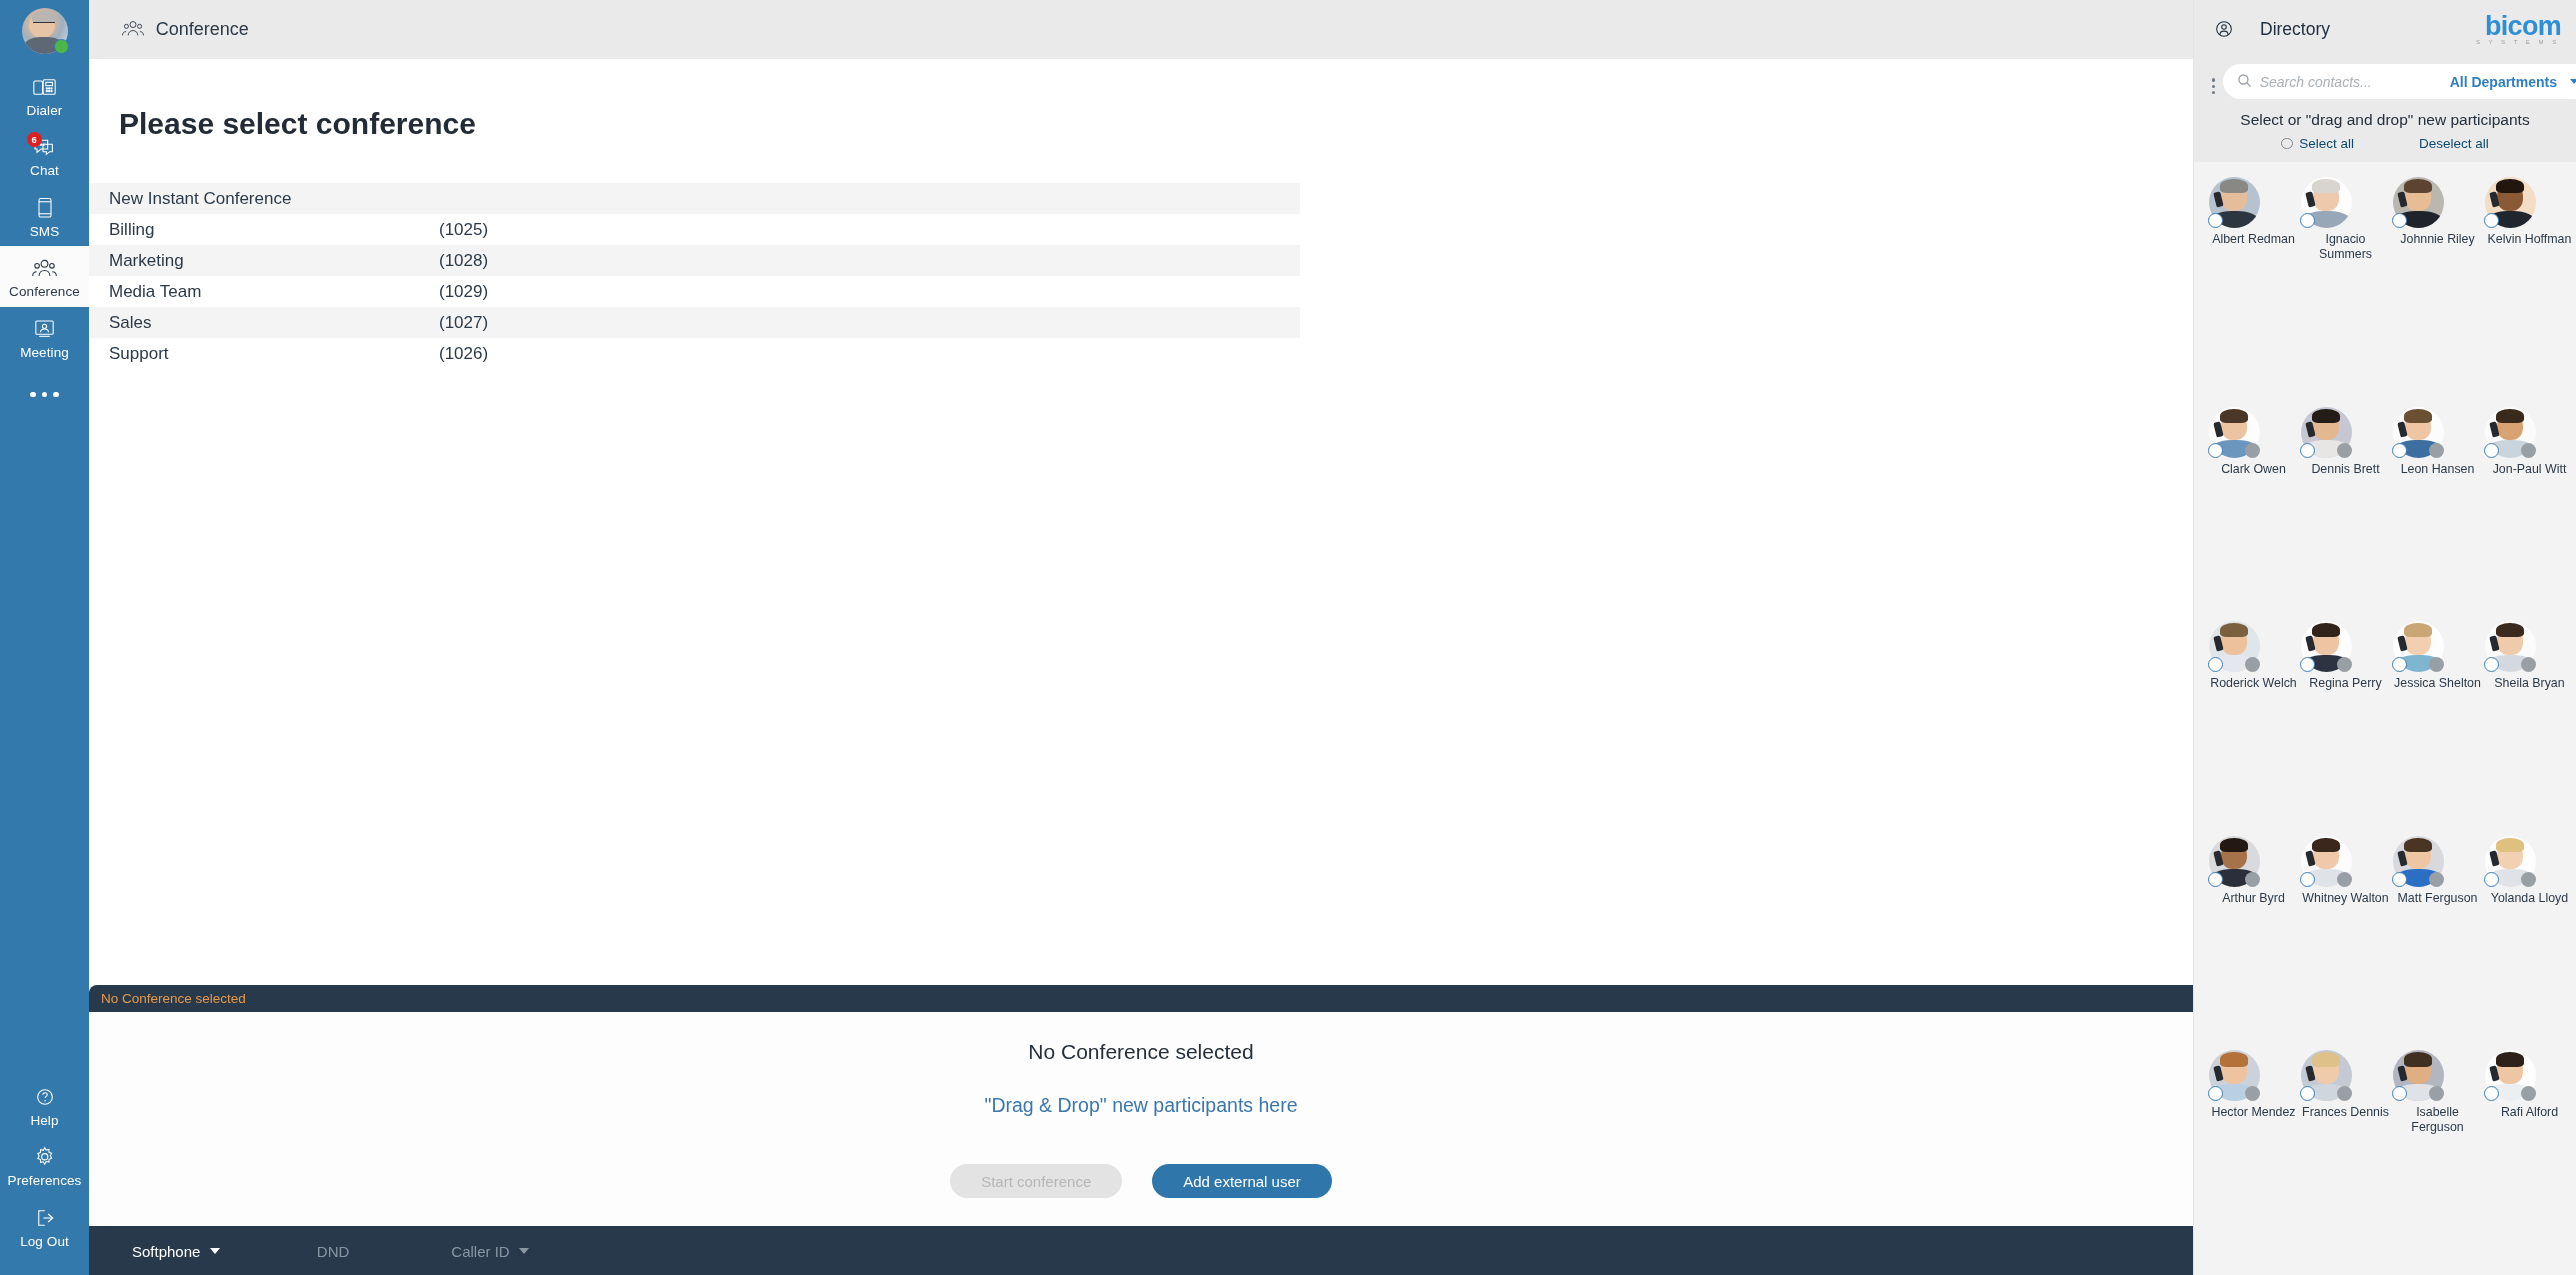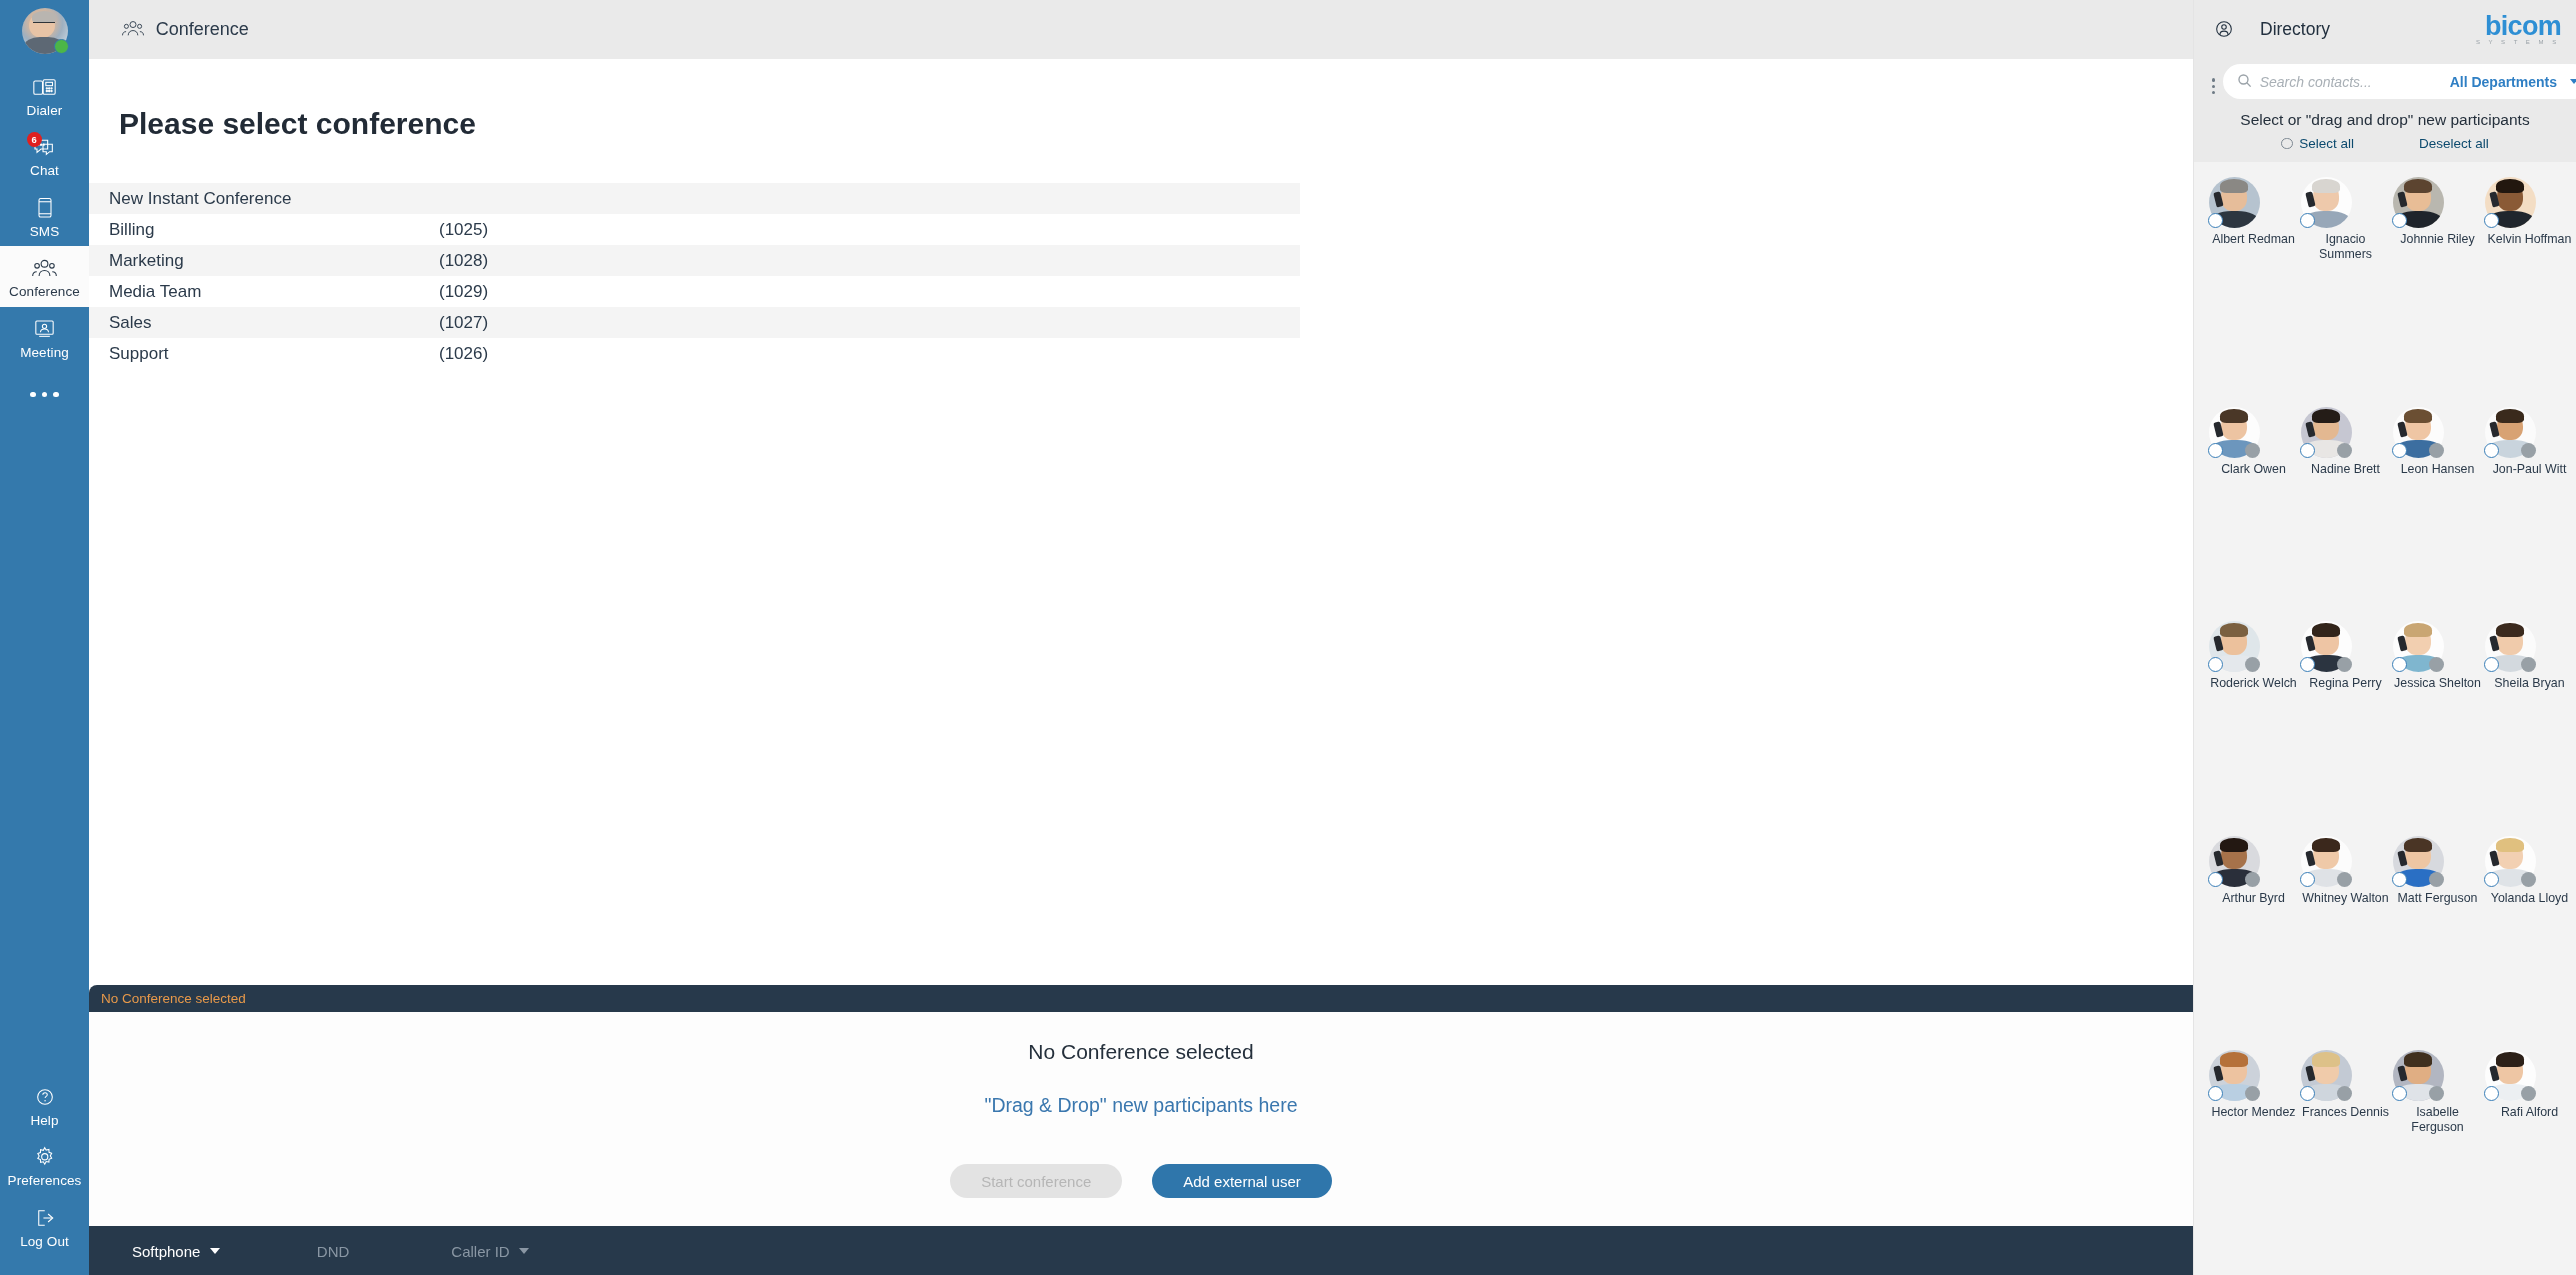--- a/index.html
+++ b/index.html
@@ -539,21 +539,21 @@
             <div class="ava">
               <span class="bg" style="background:#c6c7d2"></span>
               <span class="body" style="background:#e8e6e4"></span>
               <span class="face" style="background:#e3b891"></span>
               <span class="hair" style="background:#241c17"></span>
               <span class="phone"></span>
             </div>
             <span class="cb"></span>
             <span class="pres"></span>
           </div>
-          <div class="cname">Nadine Brett</div>
+          <div class="cname">Dennis Brett</div>
         </div>
         <div class="contact">
           <div class="ava-wrap">
             <div class="ava">
               <span class="bg" style="background:#fcfcfc"></span>
               <span class="body" style="background:#3c6ea0"></span>
               <span class="face" style="background:#efc6a4"></span>
               <span class="hair" style="background:#6b4f33"></span>
               <span class="phone"></span>
             </div>

